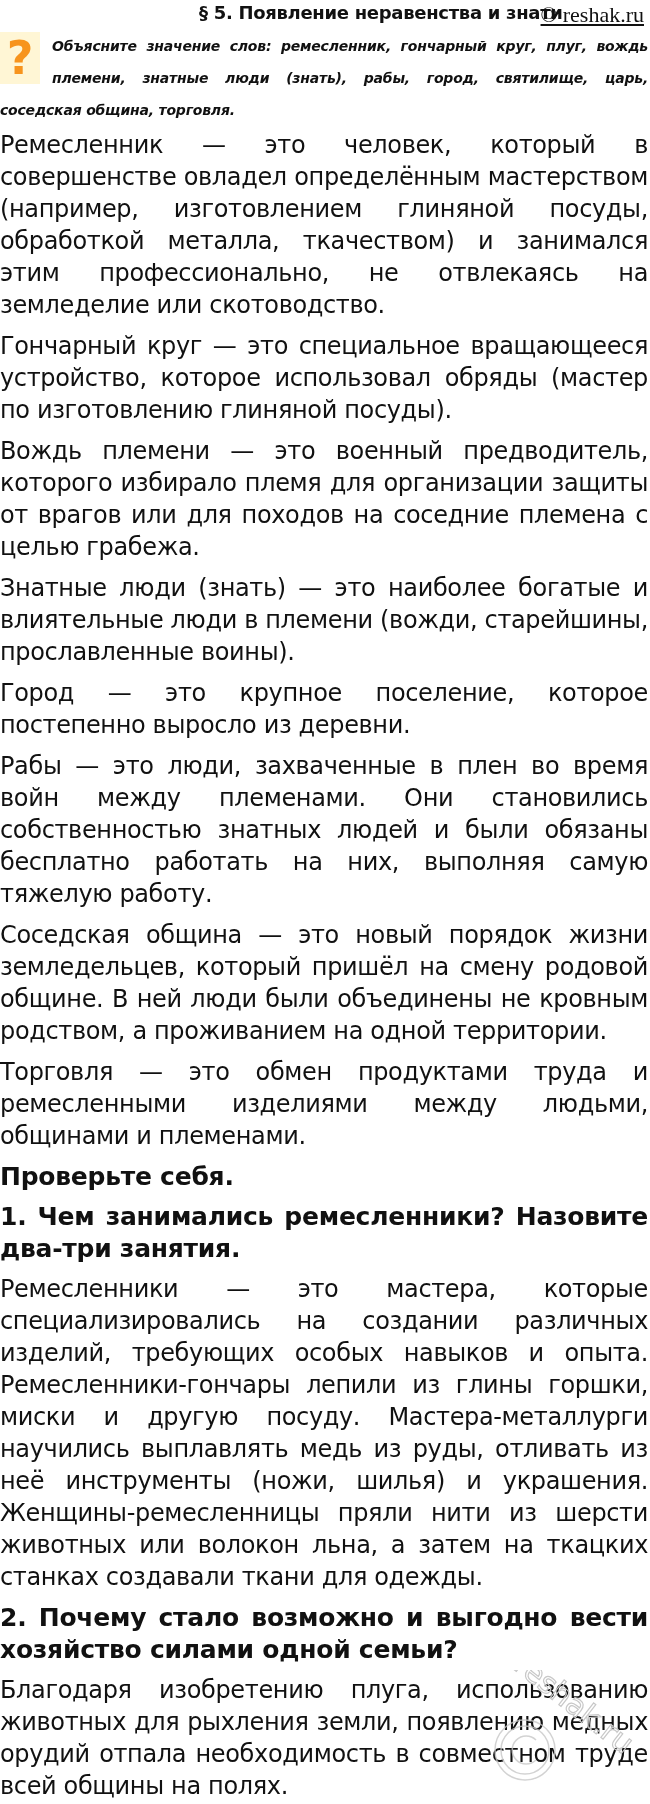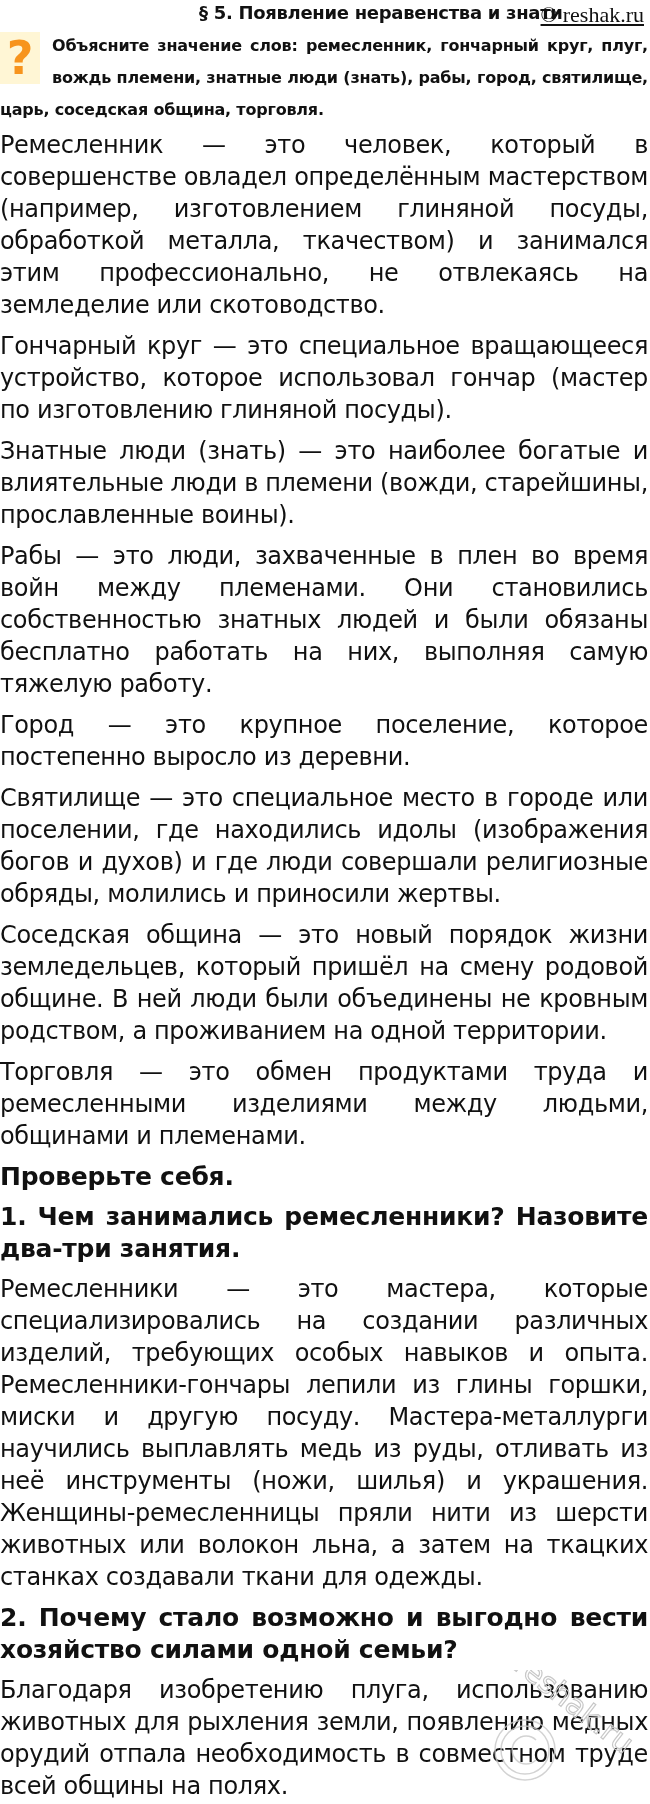--- a/index.html
+++ b/index.html
@@ -58,24 +58,25 @@
     font-size: 46px;
     line-height: 1;
     color: #f7941d;
   }
   .task {
     position: absolute;
     left: 0;
     top: 30px;
     width: 648px;
     font-weight: bold;
-    font-size: 16px;
+    font-size: 14px;
     line-height: 32px;
     text-align: justify;
     letter-spacing: -0.2px;
+    font-style: italic;
   }
   .task .indent {
     float: left;
     width: 52px;
     height: 60px;
   }
   .body-text {
     position: absolute;
     left: 0;
     width: 648px;
@@ -119,25 +120,25 @@
     <span>?</span>
   </div>
 
   <div class="task">
     <span class="indent"></span>
     <span>Объясните значение слов: ремесленник, гончарный круг, плуг, вождь племени, знатные люди (знать), рабы, город, святилище, царь, соседская община, торговля.</span>
   </div>
 
   <div class="body-text" style="top:129px;">
     <p class="para">Ремесленник — это человек, который в совершенстве овладел определённым мастерством (например, изготовлением глиняной посуды, обработкой металла, ткачеством) и занимался этим профессионально, не отвлекаясь на земледелие или скотоводство.</p>
-    <p class="para">Гончарный круг — это специальное вращающееся устройство, которое использовал гончар (мастер по изготовлению глиняной посуды).</p>
+    <p class="para">Гончарный круг — это специальное вращающееся устройство, которое использовал обряды (мастер по изготовлению глиняной посуды).</p>
+    <p class="para">Вождь племени — это военный предводитель, которого избирало племя для организации защиты от врагов или для походов на соседние племена с целью грабежа.</p>
     <p class="para">Знатные люди (знать) — это наиболее богатые и влиятельные люди в племени (вожди, старейшины, прославленные воины).</p>
+    <p class="para">Город — это крупное поселение, которое постепенно выросло из деревни.</p>
     <p class="para">Рабы — это люди, захваченные в плен во время войн между племенами. Они становились собственностью знатных людей и были обязаны бесплатно работать на них, выполняя самую тяжелую работу.</p>
-    <p class="para">Город — это крупное поселение, которое постепенно выросло из деревни.</p>
-    <p class="para">Святилище — это специальное место в городе или поселении, где находились идолы (изображения богов и духов) и где люди совершали религиозные обряды, молились и приносили жертвы.</p>
     <p class="para">Соседская община — это новый порядок жизни земледельцев, который пришёл на смену родовой общине. В ней люди были объединены не кровным родством, а проживанием на одной территории.</p>
     <p class="para">Торговля — это обмен продуктами труда и ремесленными изделиями между людьми, общинами и племенами.</p>
 
     <h3 class="q">Проверьте себя.</h3>
 
     <h3 class="q">1. Чем занимались ремесленники? Назовите два-три занятия.</h3>
     <p class="para">Ремесленники — это мастера, которые специализировались на создании различных изделий, требующих особых навыков и опыта. Ремесленники-гончары лепили из глины горшки, миски и другую посуду. Мастера-металлурги научились выплавлять медь из руды, отливать из неё инструменты (ножи, шилья) и украшения. Женщины-ремесленницы пряли нити из шерсти животных или волокон льна, а затем на ткацких станках создавали ткани для одежды.</p>
 
     <h3 class="q">2. Почему стало возможно и выгодно вести хозяйство силами одной семьи?</h3>
     <p class="para">Благодаря изобретению плуга, использованию животных для рыхления земли, появлению медных орудий отпала необходимость в совместном труде всей общины на полях.</p>

